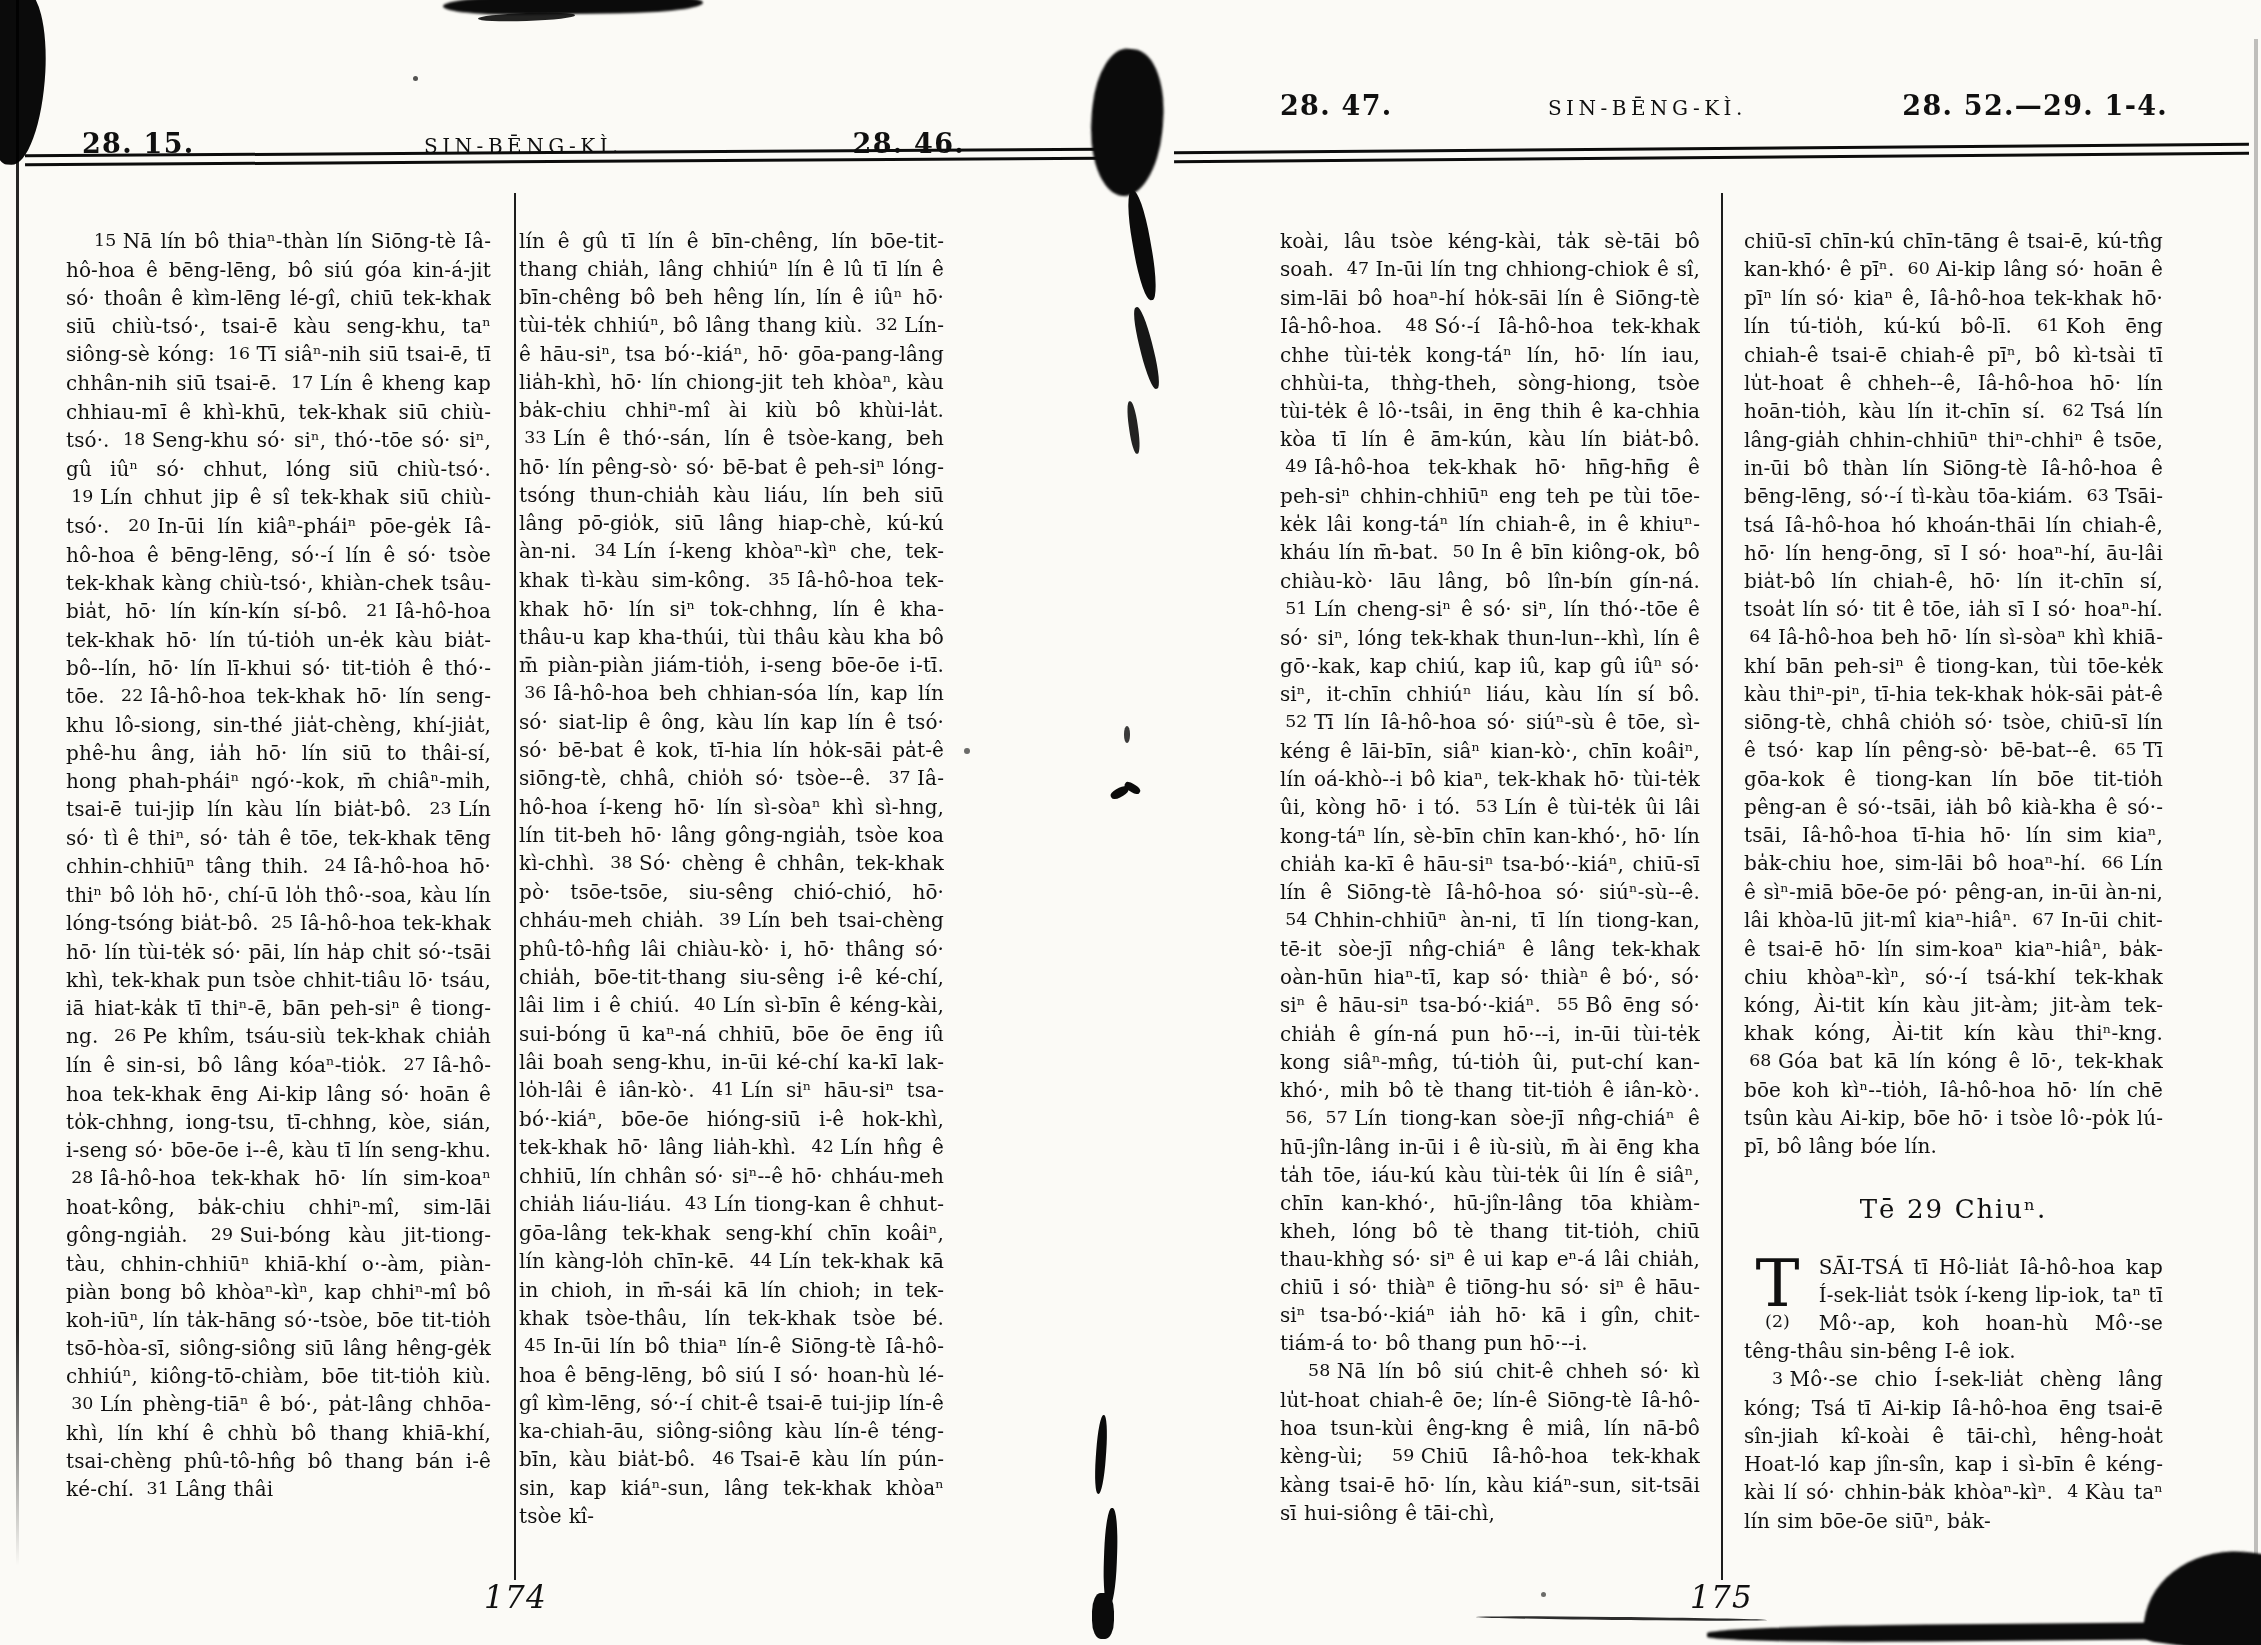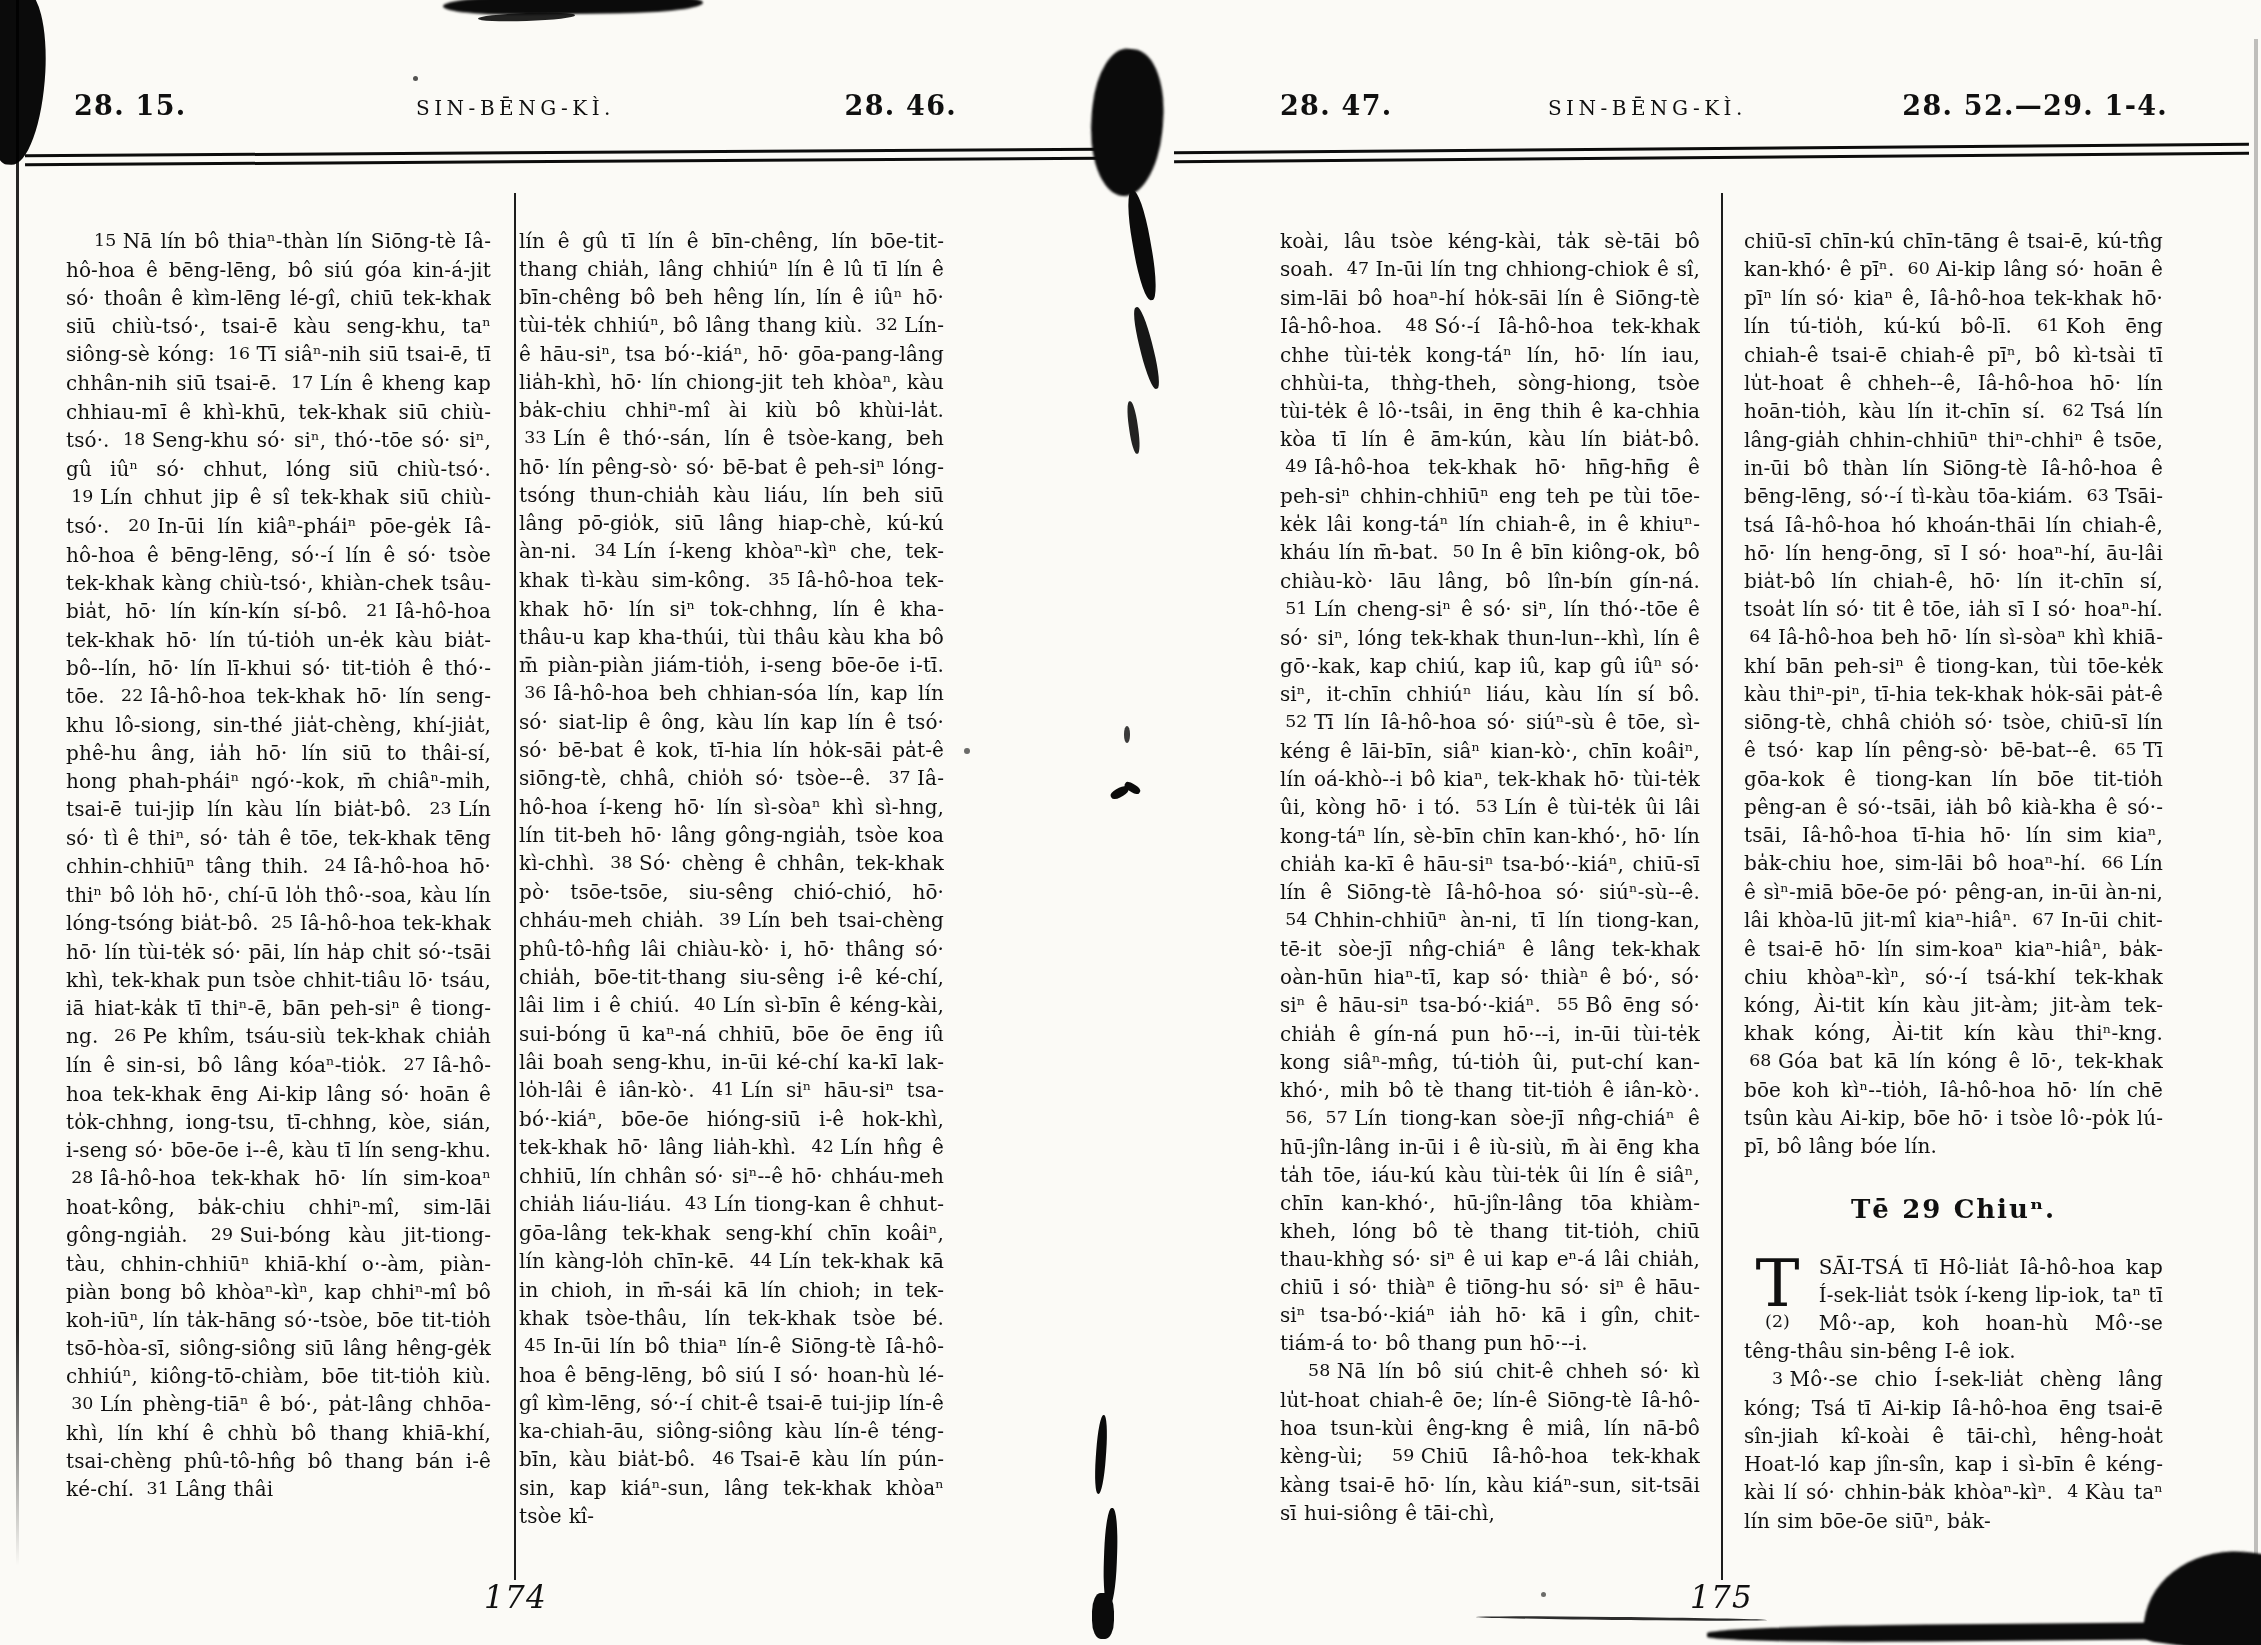--- a/index.html
+++ b/index.html
@@ -5,21 +5,21 @@
   html,body { margin:0; padding:0; }
   body {
     width:2261px; height:1645px; position:relative; overflow:hidden;
     background:#fbfaf6; color:#101010;
     font-family:"DejaVu Serif","Liberation Serif",serif;
   }
   .page-header {
     position:absolute; top:90px; display:flex;
     justify-content:space-between; align-items:baseline;
   }
-  #header-left-page  { left:74px;  width:883px; }
+  #header-left-page  { left:82px;  width:883px;margin-top:38px; }
   #header-right-page { left:1280px; width:888px; }
   .header-ref   { font-size:27px; font-weight:700; letter-spacing:1.3px; white-space:nowrap; }
   .header-title { font-size:20px; letter-spacing:4.5px; white-space:nowrap; }
   .rule-double {
     position:absolute; height:5.8px;
     border-top:3.9px solid #0c0c0c; border-bottom:3.2px solid #0c0c0c;
   }
   #rule-left  { left:24.5px;   top:151px; width:1073px; transform:rotate(-0.35deg); }
   #rule-right { left:1174px; top:147px; width:1075px; transform:rotate(-0.45deg); }
   .col {
@@ -32,21 +32,21 @@
   #col-1-0 { left:1280px; width:420px; }
   #col-1-1 { left:1744px; width:419px; }
   .col-divider { position:absolute; top:193px; width:1.9px; height:1387px; background:#1d1d1d; }
   #divider-left  { left:514px; }
   #divider-right { left:1721px; }
   .para { margin:0; }
   .para.indent { text-indent:28px; }
   .vn { font-size:17.4px; position:relative; top:-1.9px; margin:0 6.4px 0 5.2px; white-space:nowrap; }
   .para > .vn:first-child { margin-left:0; }
   .chapter-heading {
-    text-align:center; font-weight:700; font-size:26px;
+    text-align:center; font-weight:400; font-size:26px;
     margin:35px 0 30px; letter-spacing:1.9px;
   }
   .dropcap-box { float:left; width:67px; margin:5.2px 7.7px 0 0; text-align:center; }
   .dropcap      { display:block; font-size:66px; line-height:52px; }
   .dropcap-note { display:block; font-size:17.4px; line-height:22px; }
   .page-number { position:absolute; top:1579px; font-size:31px; text-align:center; letter-spacing:1.3px;font-style:italic; }
   #pageno-left  { left:66px;  width:899px; }
   #pageno-right { left:1280px; width:883px; }
   .art { position:absolute; background:#0b0b0b; }
   .art.soft { filter:blur(1px); }

